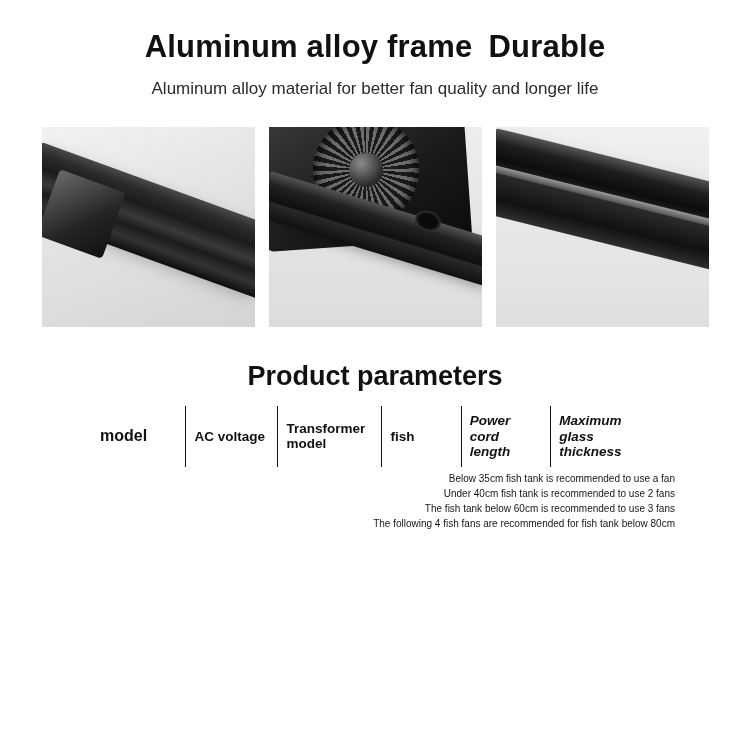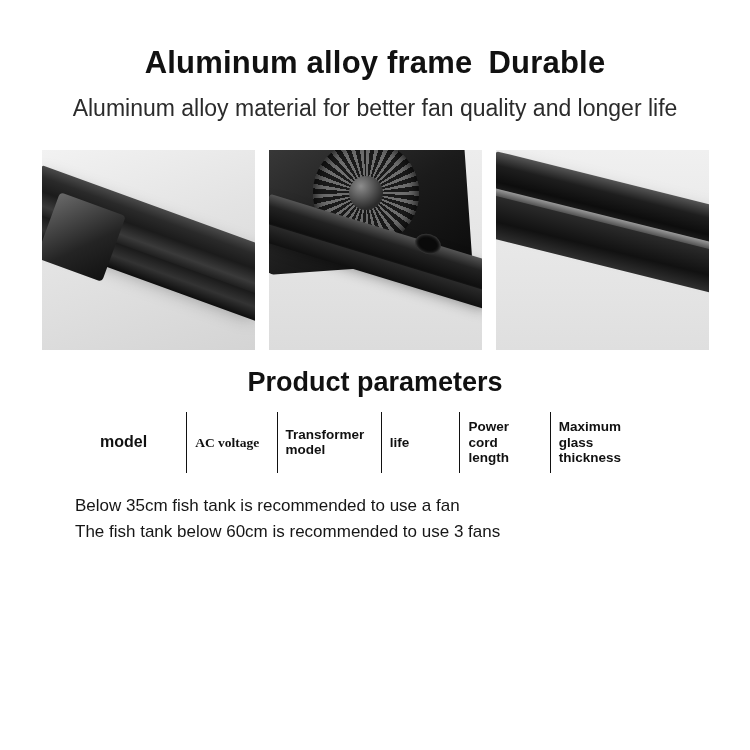--- a/index.html
+++ b/index.html
@@ -16,33 +16,33 @@
   }
   .page {
     position: relative;
     width: 750px;
     height: 750px;
   }
 
   
   .header {
     text-align: center;
-    padding-top: 44px;
+    padding-top: 28px;
   }
   .title-row {
     font-size: 31px;
     font-weight: bold;
     letter-spacing: 0.2px;
     color: #111;
     line-height: 1.2;
   }
   .title-main { margin-right: 16px; }
   .subtitle {
     margin-top: 14px;
-    font-size: 23px;
+    font-size: 17px;
     color: #2b2b2b;
     font-weight: normal;
   }
 
   
   .photos {
     display: flex;
     justify-content: center;
     gap: 14px;
     margin-top: 28px;
@@ -172,21 +172,21 @@
     width: 248px; height: 8px;
     transform: rotate(14deg);
     background: linear-gradient(180deg,#9a9a9a,#4a4a4a);
   }
 
   
   .section-title {
     text-align: center;
     font-size: 27px;
     font-weight: bold;
-    margin-top: 17px;
+    margin-top: 34px;
     color: #111;
   }
 
   
   .table-wrap {
     margin: 14px auto 0;
     width: 566px;
   }
   table.params {
     width: 100%;
@@ -210,33 +210,34 @@
     padding-bottom: 7px;
     line-height: 1.15;
   }
   table.params thead th:first-child { font-size: 16px; }
   table.params tbody td { height: 28px; }
   table.params tr > *:first-child { border-left: none; }
   table.params tr > *:last-child { border-right: none; }
 
   
   .c-model { width: 96px; }
-  .c-volt  { width: 92px; font-family: Liberation Serif, serif; }
+  .c-volt  { width: 92px; }
   .c-trans { width: 92px; }
   .c-power { width: 86px; }
-  .c-cord  { width: 92px; }
-  .c-glass { width: 108px; }
+  .c-cord  { width: 92px; font-style: italic; }
+  .c-glass { width: 108px; font-style: italic; }
 
   
   .notes {
     width: 600px;
-    margin: 20px auto 0;
-    font-size: 17px;
+    margin: 4px auto 0;
+    font-size: 10px;
     line-height: 1.52;
     color: #161616;
+    text-align: right;
   }
   .notes div { white-space: nowrap; }
 </style>
 </head>
 <body>
 
 <div class="page">
 
   <div class="header">
     <div class="title-row">
@@ -268,28 +269,30 @@
 
   <div class="section-title">Product parameters</div>
 
   <div class="table-wrap">
     <table class="params">
       <thead>
         <tr>
           <th class="c-model">model</th>
           <th class="c-volt">AC voltage</th>
           <th class="c-trans">Transformer model</th>
-          <th class="c-power">life</th>
+          <th class="c-power">fish</th>
           <th class="c-cord">Power cord length</th>
           <th class="c-glass">Maximum glass thickness</th>
         </tr>
       </thead>
       <tbody>
       </tbody>
     </table>
   </div>
 
   <div class="notes">
     <div>Below 35cm fish tank is recommended to use a fan</div>
+    <div>Under 40cm fish tank is recommended to use 2 fans</div>
     <div>The fish tank below 60cm is recommended to use 3 fans</div>
+    <div>The following 4 fish fans are recommended for fish tank below 80cm</div>
   </div>
 
 </div>
 
 </body></html>

